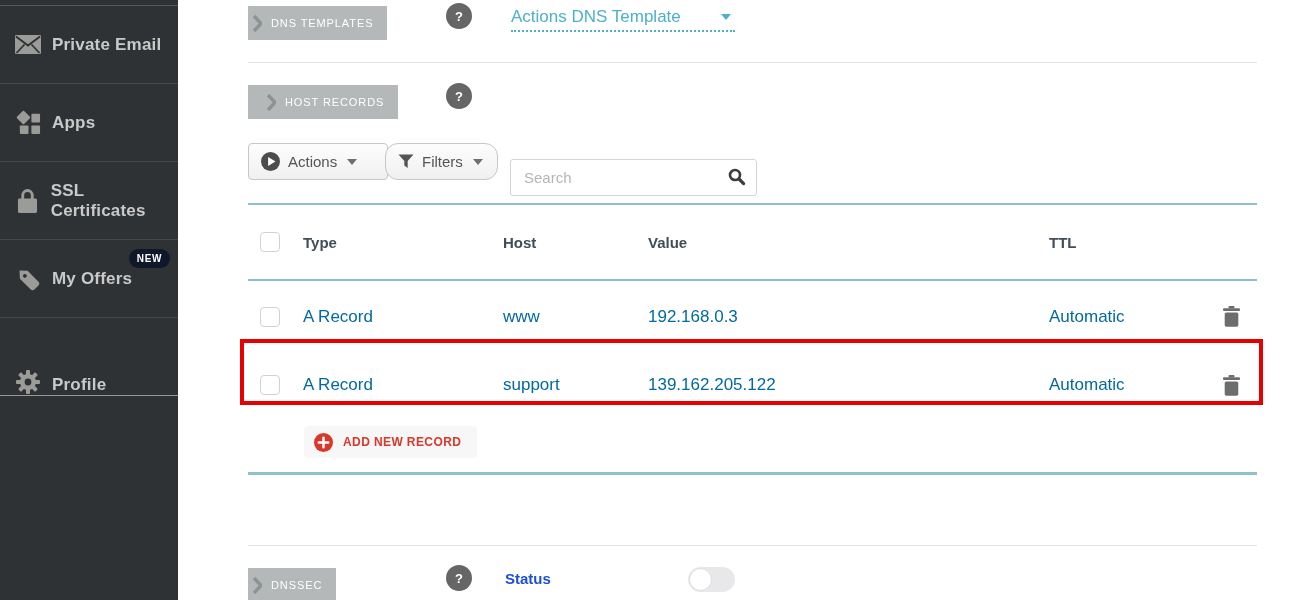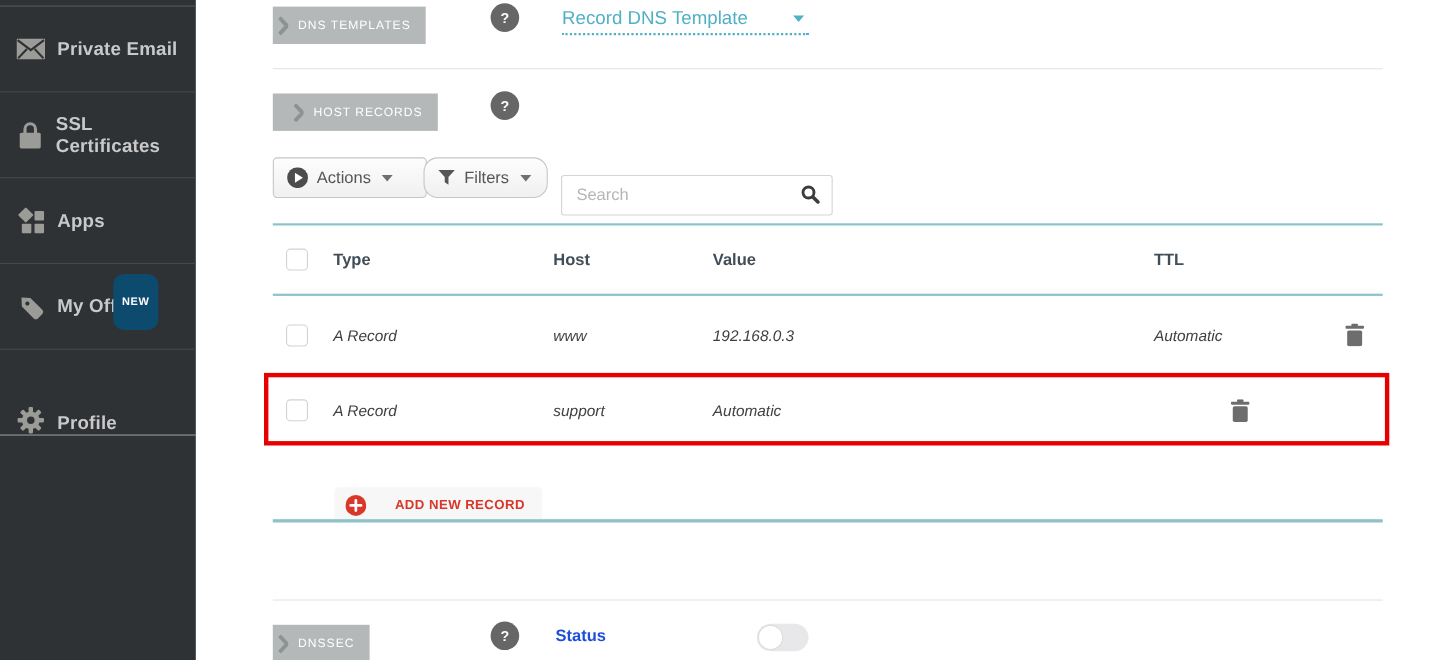--- a/index.html
+++ b/index.html
@@ -9,22 +9,22 @@
     -webkit-font-smoothing:antialiased;
   }
   
   .sidebar{position:absolute;left:0;top:0;width:178px;height:600px;background:#2f3235;}
   .side-items{margin-top:5px;border-top:1px solid #56585c;}
   .side-item{height:78px;box-sizing:border-box;border-bottom:1px solid #46484c;
     display:flex;align-items:center;padding-left:13px;cursor:pointer;position:relative;}
   .side-item:last-child{border-bottom:1px solid #96989a;align-items:flex-end;}
   .side-icon{width:30px;display:flex;justify-content:center;align-items:center;color:#9b9b98;}
   .side-label{margin-left:9px;color:#c9c9c9;font-size:17px;font-weight:600;letter-spacing:.2px;}
-  .new-badge{position:absolute;right:34px;top:9px;background:#0c4a6e;color:#fff;
-    font-size:10px;font-weight:bold;letter-spacing:.6px;padding:20px 8px;border-radius:10px;}
+  .new-badge{position:absolute;right:8px;top:9px;background:#0f172a;color:#fff;
+    font-size:10px;font-weight:bold;letter-spacing:.6px;padding:4px 8px;border-radius:10px;}
   
   .main{position:absolute;left:199px;top:0;width:1101px;height:600px;background:#fff;}
   .tag{position:absolute;display:inline-flex;align-items:center;height:34px;background:#b4b8b8;
     color:#fff;font-size:11px;letter-spacing:.9px;padding:0 14px 0 5px;white-space:nowrap;}
   .tag .chev{display:flex;margin-right:9px;color:#8d9292;}
   #tag-dns{left:49px;top:6px;}
   #tag-host{left:49px;top:85px;padding-left:19px;}
   #tag-dnssec{left:49px;top:568px;align-items:center;}
   .help{position:absolute;width:26px;height:26px;border-radius:50%;background:#666;color:#fff;
     font-size:13px;font-weight:bold;display:flex;align-items:center;justify-content:center;cursor:pointer;}
@@ -49,32 +49,32 @@
   #actions-btn{left:49px;width:140px;}
   #filters-btn{left:186px;width:113px;border-radius:13px;}
   .search-wrap{position:absolute;left:311px;top:143px;width:247px;height:37px;margin-top:16px;}
   .search-input{width:100%;height:100%;box-sizing:border-box;border:1px solid #d4d4d4;border-radius:3px;
     padding:0 42px 0 13px;font-size:15px;color:#555;font-family:inherit;outline:none;background:#fff;}
   .search-input::placeholder{color:#b5b5b5;}
   .search-icon{position:absolute;right:11px;top:9px;cursor:pointer;display:flex;}
   
   .table{position:absolute;left:49px;top:203px;width:1009px;}
   .thead,.trow{display:grid;grid-template-columns:55px 200px 145px 401px 156px 52px;align-items:center;}
-  .thead{height:66px;box-sizing:border-box;border-top:2px solid #8cc2c8;border-bottom:2px solid #8cc2c8;}
+  .thead{height:78px;box-sizing:border-box;border-top:2px solid #8cc2c8;border-bottom:2px solid #8cc2c8;}
   .th{font-size:15px;font-weight:bold;color:#414d57;}
   .trow{height:71px;}
   .trow.second{height:66px;}
-  .td{font-size:14px;color:#404040;font-style:italic;}
+  .td{font-size:17px;color:#0369a1;}
   .cb{width:20px;height:20px;margin-left:12px;border:1px solid #d2d2d2;border-radius:4px;
     background:#fff;cursor:pointer;box-sizing:border-box;}
   .trash{justify-self:center;color:#6d6d6d;cursor:pointer;display:flex;}
   .red-overlay{position:absolute;left:41px;top:339px;width:1023px;height:66px;
     border:4px solid #e60000;box-sizing:border-box;pointer-events:none;}
-  .add-btn{position:absolute;left:105px;top:443px;height:32px;background:#f7f7f7;border-radius:4px;
-    display:flex;align-items:center;gap:26px;padding:0 16px 0 10px;cursor:pointer;}
+  .add-btn{position:absolute;left:105px;top:426px;height:32px;background:#f7f7f7;border-radius:4px;
+    display:flex;align-items:center;gap:10px;padding:0 16px 0 10px;cursor:pointer;}
   .add-label{color:#d9372a;font-weight:bold;font-size:12px;letter-spacing:.4px;}
   .table-bottom{position:absolute;left:49px;top:472px;width:1009px;height:3px;background:#8cc2c8;}
   
   .status-label{position:absolute;left:306px;top:570px;font-size:15px;font-weight:bold;color:#1d4ed8;}
   .toggle{position:absolute;left:489px;top:567px;width:47px;height:25px;border-radius:13px;
     background:#e8e8ea;cursor:pointer;}
   .knob{position:absolute;left:1px;top:1px;width:23px;height:23px;border-radius:50%;
     background:#fff;border:1px solid #ddd;box-sizing:border-box;}
 </style>
 </head>
@@ -89,38 +89,38 @@
             <rect width="26" height="19" rx="1.2" fill="currentColor"></rect>
             <path d="M1 1.5 L13 10.5 L25 1.5" stroke="#2f3235" stroke-width="2" fill="none"></path>
             <path d="M1.5 18 L9.5 9.5 M24.5 18 L16.5 9.5" stroke="#2f3235" stroke-width="1.8" fill="none"></path>
           </svg>
       </span>
       <span class="side-label">Private Email</span>
     </div>
 
     <div class="side-item">
       <span class="side-icon">
-        <svg width="21" height="26" viewBox="0 0 22 27">
-            <path d="M6 11.5 V7.5 a5 5 0 0 1 10 0 V11.5" fill="none" stroke="currentColor" stroke-width="3"></path>
-            <rect x="1" y="11" width="20" height="15" rx="1.5" fill="currentColor"></rect>
-          </svg>
-      </span>
-      <span class="side-label">SSL Certificates</span>
-    </div>
-
-    <div class="side-item">
-      <span class="side-icon">
         <svg width="25" height="25" viewBox="0 0 26 26" fill="currentColor">
             <rect x="2.5" y="2.5" width="10.5" height="10.5" rx="1" transform="rotate(45 7.75 7.75)"></rect>
             <rect x="16" y="4" width="9" height="9" rx="1"></rect>
             <rect x="4" y="16" width="9" height="9" rx="1"></rect>
             <rect x="16" y="16" width="9" height="9" rx="1"></rect>
           </svg>
       </span>
       <span class="side-label">Apps</span>
+    </div>
+
+    <div class="side-item">
+      <span class="side-icon">
+        <svg width="21" height="26" viewBox="0 0 22 27">
+            <path d="M6 11.5 V7.5 a5 5 0 0 1 10 0 V11.5" fill="none" stroke="currentColor" stroke-width="3"></path>
+            <rect x="1" y="11" width="20" height="15" rx="1.5" fill="currentColor"></rect>
+          </svg>
+      </span>
+      <span class="side-label">SSL Certificates</span>
     </div>
 
     <div class="side-item">
       <span class="side-icon">
         <svg width="26" height="26" viewBox="0 0 26 26">
             <g transform="rotate(45 13 13)">
               <path fill="currentColor" fill-rule="evenodd" d="M7 7.5 h15 a3 3 0 0 1 3 3 v5 a3 3 0 0 1 -3 3 H7 L1 13 Z M8.6 11.1 a1.9 1.9 0 1 0 .002 0 Z"></path>
             </g>
           </svg>
       </span>
@@ -160,21 +160,21 @@
       <svg width="9" height="17" viewBox="0 0 9 17">
           <path d="M1 1 L8 8.5 L1 16" stroke="currentColor" stroke-width="3.5" fill="none"></path>
         </svg>
     </span>
     <span>DNS TEMPLATES</span>
   </div>
   <div class="help" id="help-dns">
     <span>?</span>
   </div>
   <div class="dropdown">
-    <span class="dropdown-label">Record DNS Template</span>
+    <span class="dropdown-label">Actions DNS Template</span>
     <span class="caret"></span>
   </div>
 
   <div class="divider" id="divider-1"></div>
 
   <div class="tag" id="tag-host">
     <span class="chev">
       <svg width="9" height="17" viewBox="0 0 9 17">
           <path d="M1 1 L8 8.5 L1 16" stroke="currentColor" stroke-width="3.5" fill="none"></path>
         </svg>
@@ -238,20 +238,21 @@
             <rect x="0" y="2.2" width="17" height="2.7" rx="1"></rect>
             <rect x="1.7" y="6.4" width="13.6" height="14.3" rx="1.6"></rect>
           </svg>
       </span>
     </div>
 
     <div class="trow second">
       <div class="cb"></div>
       <div class="td">A Record</div>
       <div class="td">support</div>
+      <div class="td">139.162.205.122</div>
       <div class="td">Automatic</div>
       <span class="trash">
         <svg width="17" height="21" viewBox="0 0 17 21" fill="#6d6d6d">
             <rect x="5.5" y="0" width="6" height="2.6" rx="1"></rect>
             <rect x="0" y="2.2" width="17" height="2.7" rx="1"></rect>
             <rect x="1.7" y="6.4" width="13.6" height="14.3" rx="1.6"></rect>
           </svg>
       </span>
     </div>
   </div>

